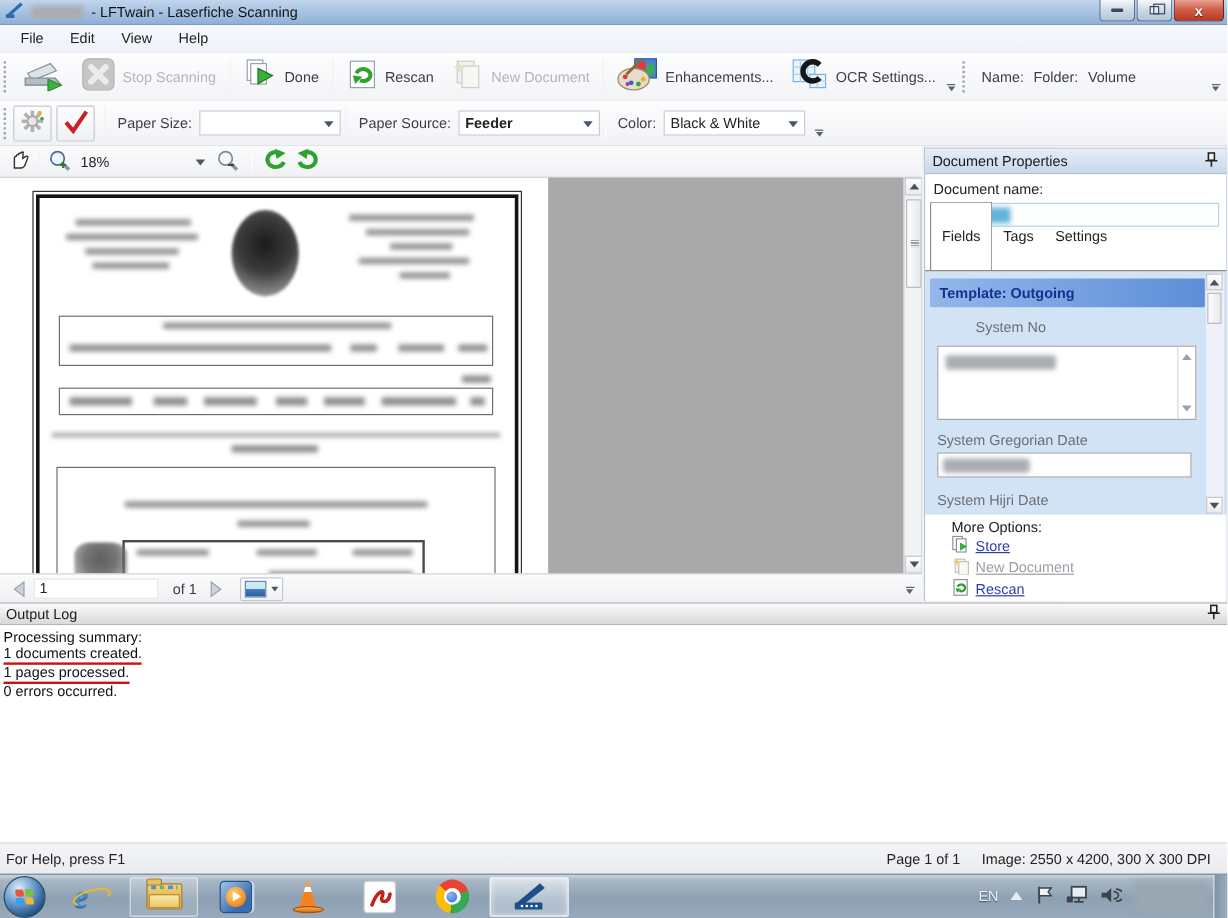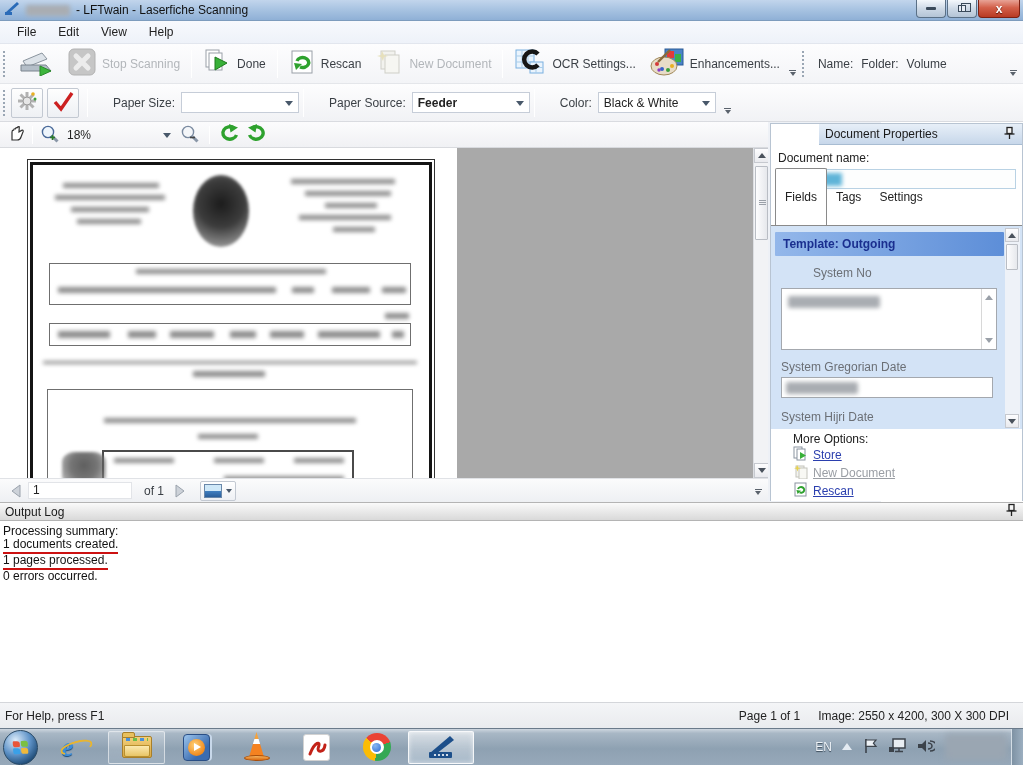--- a/index.html
+++ b/index.html
@@ -46,21 +46,21 @@
   .tbbtn.disabled .lbl { color:#b2b6ba; }
   .ovf { display:flex; flex-direction:column; align-items:center; width:12px; align-self:flex-end; margin-bottom:4px; }
   .ovf .bar { width:7px; height:1px; background:#5a626c; margin-bottom:1px; }
   .ovf .tri { width:0; height:0; border:3px solid transparent; border-top:4px solid #5a626c; }
   .namefolder { display:flex; gap:8px; color:#3a3f45; padding-left:8px; }
   .sqbtn { width:32px; height:30px; border:1px solid #c3c9d2; border-radius:2px;
     background:linear-gradient(180deg,#fefefe,#eef0f4); display:flex; align-items:center; justify-content:center; margin-right:4px; }
   .combo { background:#fff; border:1px solid #c6cdd8; height:21px; display:flex; align-items:center;
     padding:0 5px; color:#222; }
   .combo .arr { margin-left:auto; width:0; height:0; border:4px solid transparent; border-top:5px solid #48586a; position:relative; top:3px; }
-  .tlabel { color:#3a3f45; margin:0 6px 0 21px; white-space:nowrap; }
+  .tlabel { color:#3a3f45; margin:0 6px 0 6px; white-space:nowrap; }
 
   
   .workspace { position:absolute; top:122px; left:0; width:881px; height:380px; background:#eef1f6; }
   .left-area { position:absolute; left:0; top:0; width:768px; height:380px; background:#fff; }
 
   .zoomtb { position:absolute; left:0; top:0; width:768px; height:26px;
     background:linear-gradient(180deg,#fcfcfd,#f0f1f4); border-bottom:1px solid #d8dade;
     display:flex; align-items:center; padding-left:4px; }
   .zoomtb .vsep { height:18px; }
   .zcombo { width:112px; height:19px; display:flex; align-items:center; padding:0 4px; color:#222; background:transparent; }
@@ -93,21 +93,21 @@
   .pageinput { width:104px; height:17px; background:#fff; border:1px solid #e2e4e8; padding:0 4px; color:#222; margin-right:8px; }
   .oflabel { color:#3a3f45; margin:0 4px; }
   .imgbtn { display:flex; align-items:center; margin-left:10px; border:1px solid #c3c9d2; border-radius:2px; padding:2px 3px; background:linear-gradient(180deg,#fff,#eef0f4); }
   .imgthumb { width:18px; height:14px; border:1px solid #6a88aa; background:linear-gradient(180deg,#cfe8f8 0%,#cfe8f8 52%,#3f7ec0 52%,#2a5e9a 100%); }
   .imgbtn .arr { width:0; height:0; border:3px solid transparent; border-top:4px solid #48586a; margin:4px 0 0 4px; }
   .pagenav .ovf { position:absolute; right:4px; }
 
   
   .rpanel { position:absolute; left:770px; top:1px; width:253px; height:378px; background:#fff; border:1px solid #b8c4d2; }
   .rp-header { height:21px; background:linear-gradient(180deg,#e7eff8,#c7d7ea); border-bottom:1px solid #a8bcd2;
-    display:flex; align-items:center; padding:0 6px; color:#1a1a1a;margin-left:48px; }
+    display:flex; align-items:center; padding:0 6px; color:#1a1a1a; }
   .pin { margin-left:auto; }
   .rp-label { color:#222; padding:6px 7px 2px; }
   .docname-input { margin:2px 6px; width:239px; height:20px; background:#fdfefe; border:1px solid #b9d2e4; display:flex; align-items:center; padding:2px; }
   .redact-docname { width:62px; height:13px; background:#5fb4d8; filter:blur(2px); }
   .tabs { display:flex; align-items:flex-end; height:22px; margin:14px 0 0 4px; }
   .tab { padding:21px 9px; color:#222; }
   .tab.active { background:#fff; border:1px solid #8a8a8a; border-bottom:none; position:relative; z-index:2; border-radius:2px 2px 0 0; }
   .tabcontent { position:relative; width:251px; height:204px; background:#d3e3f6; border-top:1px solid #8a8a8a; overflow:hidden; }
   .template-bar { position:absolute; left:4px; top:6px; width:229px; height:24px;
     background:linear-gradient(90deg,#93b7ea 0%,#5d8ed8 100%); border-radius:1px;
@@ -264,46 +264,46 @@
             <rect x="6" y="2" width="14" height="18" fill="#f2f2ee" stroke="#cfcfc8"></rect>
             <rect x="10" y="6" width="14" height="18" fill="#f6f6f2" stroke="#cfcfc8"></rect>
             <polygon points="7,2 9,6 13,7 9,8 8,12 6,8 2,7 6,6" fill="#e6e0bc"></polygon>
           </svg>
       </span>
       <span class="lbl">New Document</span>
     </div>
     <span class="vsep"></span>
     <div class="tbbtn">
       <span class="ic">
-        <svg width="32" height="28">
-          <rect x="2" y="2" width="18" height="18" fill="#eaf4fd" stroke="#7ab0e0"></rect>
-          <path d="M8 2 V20 M14 2 V20 M2 8 H20 M2 14 H20" stroke="#a9cdea" stroke-width="1"></path>
-          <rect x="16" y="14" width="13" height="11" fill="#eaf4fd" stroke="#7ab0e0"></rect>
-          <path d="M22 14 V25 M16 19.5 H29" stroke="#a9cdea" stroke-width="1"></path>
-          <path d="M24 6 A8 8 0 1 0 24 17" stroke="#161616" stroke-width="4.5" fill="none"></path>
-        </svg>
-      </span>
-      <span class="lbl">OCR Settings...</span>
-    </div>
-    <div class="tbbtn">
-      <span class="ic">
         <svg width="34" height="28">
           <rect x="15" y="1" width="18" height="16" fill="#4a84c8" stroke="#2a5a96"></rect>
           <rect x="17" y="3" width="7" height="7" fill="#e23a3a"></rect>
             <rect x="25" y="6" width="6" height="8" fill="#3ab04a"></rect>
           <ellipse cx="14" cy="18" rx="13" ry="9" fill="#e8dcc8" stroke="#a08858"></ellipse>
           <circle cx="7" cy="16" r="2" fill="#d43a3a"></circle>
             <circle cx="12" cy="21" r="2" fill="#3a62c8"></circle>
           <circle cx="18" cy="22" r="2" fill="#3aa03a"></circle>
             <circle cx="22" cy="18" r="2" fill="#e8b022"></circle>
           <circle cx="9" cy="22" r="1.7" fill="#8a3ac8"></circle>
           <line x1="20" y1="2" x2="8" y2="14" stroke="#8a6a3a" stroke-width="2.4"></line>
         </svg>
       </span>
       <span class="lbl">Enhancements...</span>
+    </div>
+    <div class="tbbtn">
+      <span class="ic">
+        <svg width="32" height="28">
+          <rect x="2" y="2" width="18" height="18" fill="#eaf4fd" stroke="#7ab0e0"></rect>
+          <path d="M8 2 V20 M14 2 V20 M2 8 H20 M2 14 H20" stroke="#a9cdea" stroke-width="1"></path>
+          <rect x="16" y="14" width="13" height="11" fill="#eaf4fd" stroke="#7ab0e0"></rect>
+          <path d="M22 14 V25 M16 19.5 H29" stroke="#a9cdea" stroke-width="1"></path>
+          <path d="M24 6 A8 8 0 1 0 24 17" stroke="#161616" stroke-width="4.5" fill="none"></path>
+        </svg>
+      </span>
+      <span class="lbl">OCR Settings...</span>
     </div>
     <span class="ovf">
         <i class="bar"></i>
         <i class="tri"></i>
       </span>
     <span class="grip"></span>
     <div class="namefolder">
       <span>Name:</span>
       <span>Folder:</span>
       <span>Volume</span>

